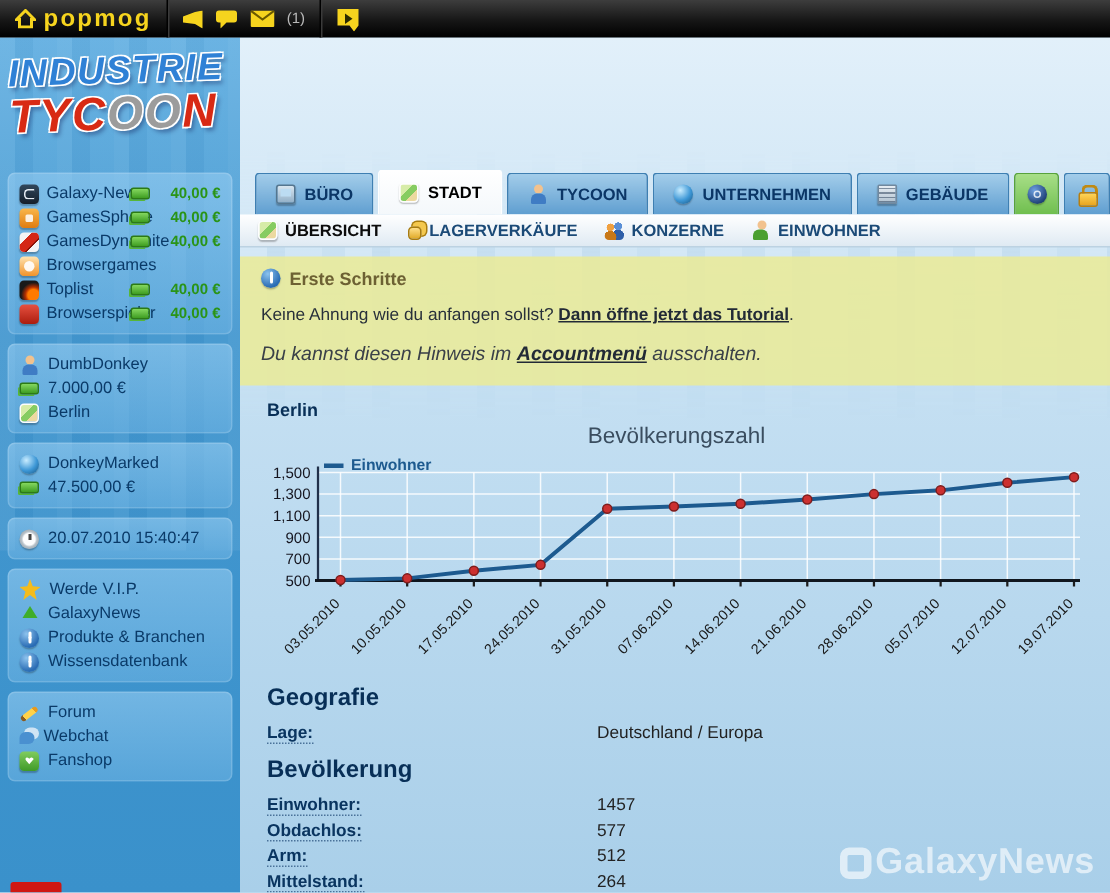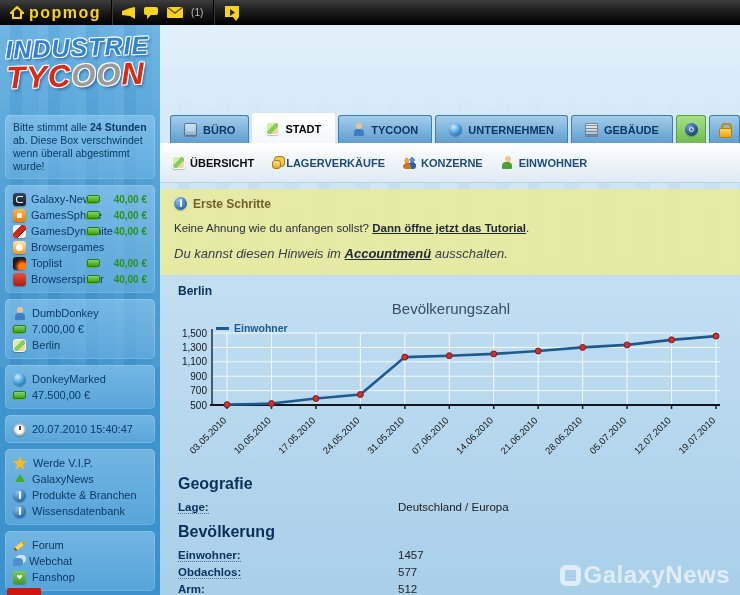--- a/index.html
+++ b/index.html
@@ -138,21 +138,21 @@
     height:28px; display:flex; align-items:center; gap:6px; padding:0 13px;
     border:1px solid #3e7fb2; border-bottom:none; border-radius:3px 3px 0 0;
     background:linear-gradient(#a3cdea,#5f9ed0);
     color:#0b3666; font-weight:bold; font-size:11px; cursor:pointer; white-space:nowrap;
   }
   .tab.active { background:linear-gradient(#ffffff,#f4f8fb); border-color:#fff; color:#000; height:30px; }
   .tab.icon-only { width:38px; justify-content:center; padding:0; }
   .tab.green { background:linear-gradient(#a8df88,#6fbe4e); border-color:#58a23c; }
 
   .subnav {
-    position:relative; height:40px; display:flex; align-items:center; gap:18px; padding:0 12px;
+    position:relative; height:22px; display:flex; align-items:center; gap:18px; padding:0 12px;
     background:linear-gradient(#ffffff,#dfeaf3); border-bottom:1px solid #bcd2e2;
   }
   .subnav-item { display:flex; align-items:center; gap:5px; color:#1b4a77; font-weight:bold; font-size:11px; cursor:pointer; }
   .subnav-item.active { color:#0c0c0c; }
 
   .notice {
     position:relative; margin-top:6px; padding:8px 16px 14px 14px;
     background:rgba(233,234,152,.88);
   }
   .notice-head { display:flex; gap:6px; color:#6d6133; font-weight:bold; font-size:12px; }
@@ -223,23 +223,20 @@
   </div>
 </div>
 
 <div class="sidebar">
 
   <div class="logo">
     <div class="logo-l1">INDUSTRIE</div>
     <div class="logo-l2"><span>TYC</span><span class="logo-gears">OO</span><span>N</span></div>
   </div>
 
-  <div class="s-box s-note">
-    <span>Bitte stimmt alle </span><b>24 Stunden</b><span> ab. Diese Box verschwindet wenn überall abgestimmt wurde!</span>
-  </div>
 
   <div class="s-box">
     <div class="vote-row">
       <span class="vote-left">
           <span class="ic ic-galaxynews"></span>
           <span class="s-link">Galaxy-News</span>
         </span>
       <span class="vote-val">
           <span class="ic ic-money"></span>
           <span>40,00 €</span>

